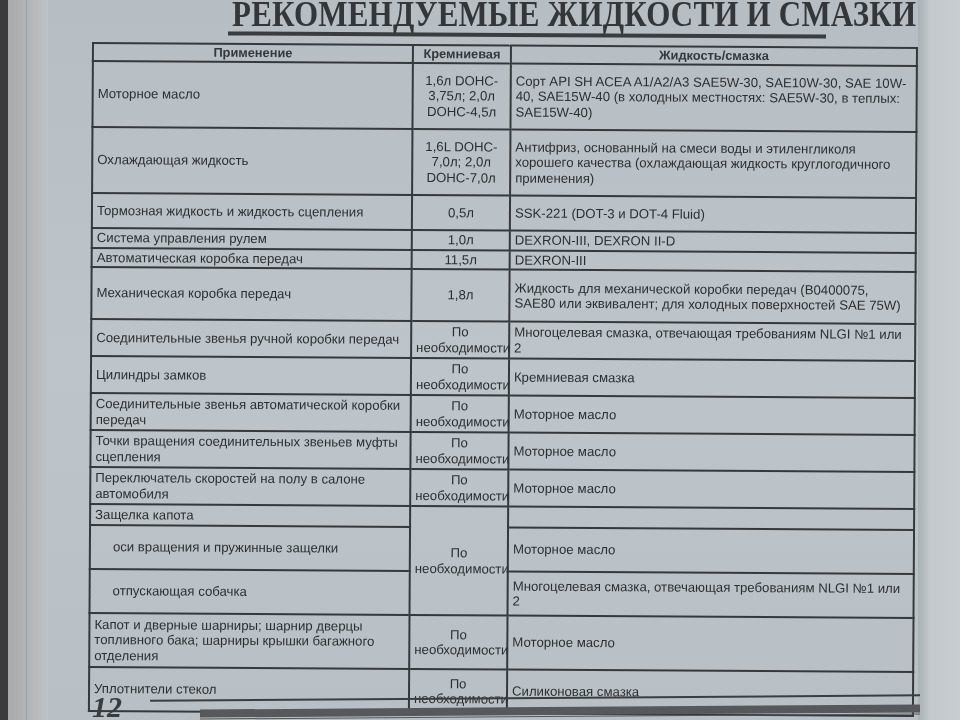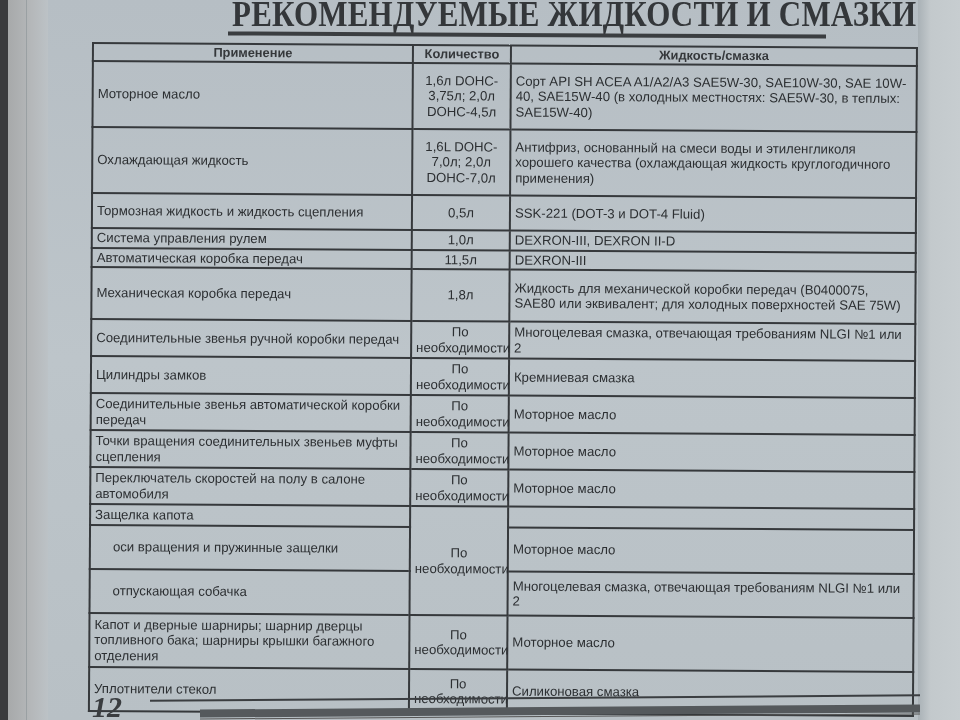--- a/index.html
+++ b/index.html
@@ -100,21 +100,21 @@
 <div class="table-wrap">
   <table>
     <colgroup>
         <col class="c1">
         <col class="c2">
         <col class="c3">
       </colgroup>
     <thead>
       <tr>
         <th>Применение</th>
-        <th>Количество</th>
+        <th>Кремниевая</th>
         <th>Жидкость/смазка</th>
       </tr>
     </thead>
     <tbody>
       <tr class="r-motor">
         <td>Моторное масло</td>
         <td class="qty">1,6л DOHC-3,75л; 2,0л DOHC-4,5л</td>
         <td>Сорт API SH ACEA A1/A2/A3 SAE5W-30, SAE10W-30, SAE 10W-40, SAE15W-40 (в холодных местностях: SAE5W-30, в теплых: SAE15W-40)</td>
       </tr>
       <tr class="r-cool">

